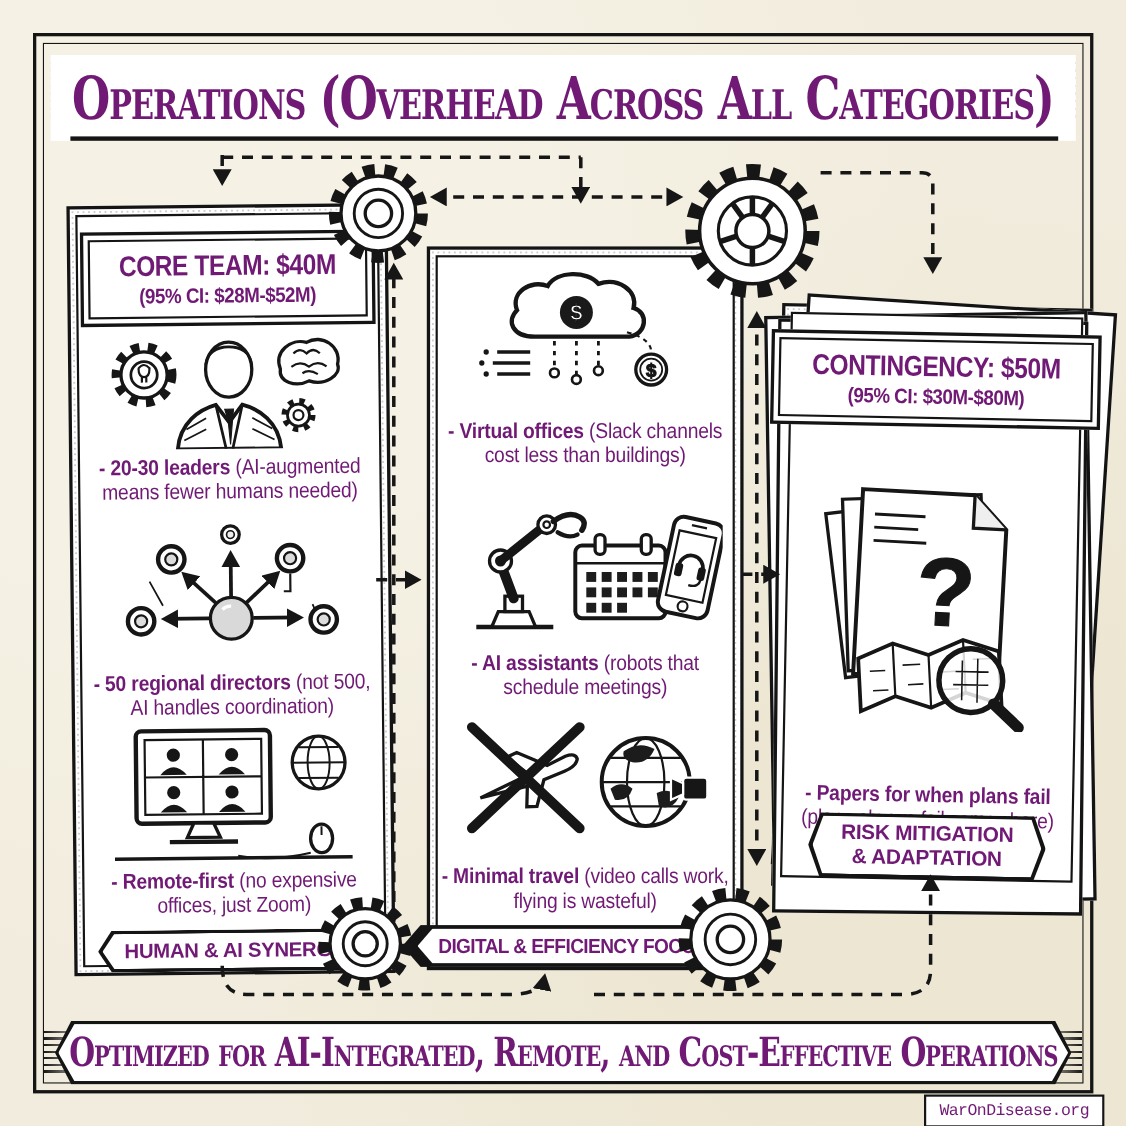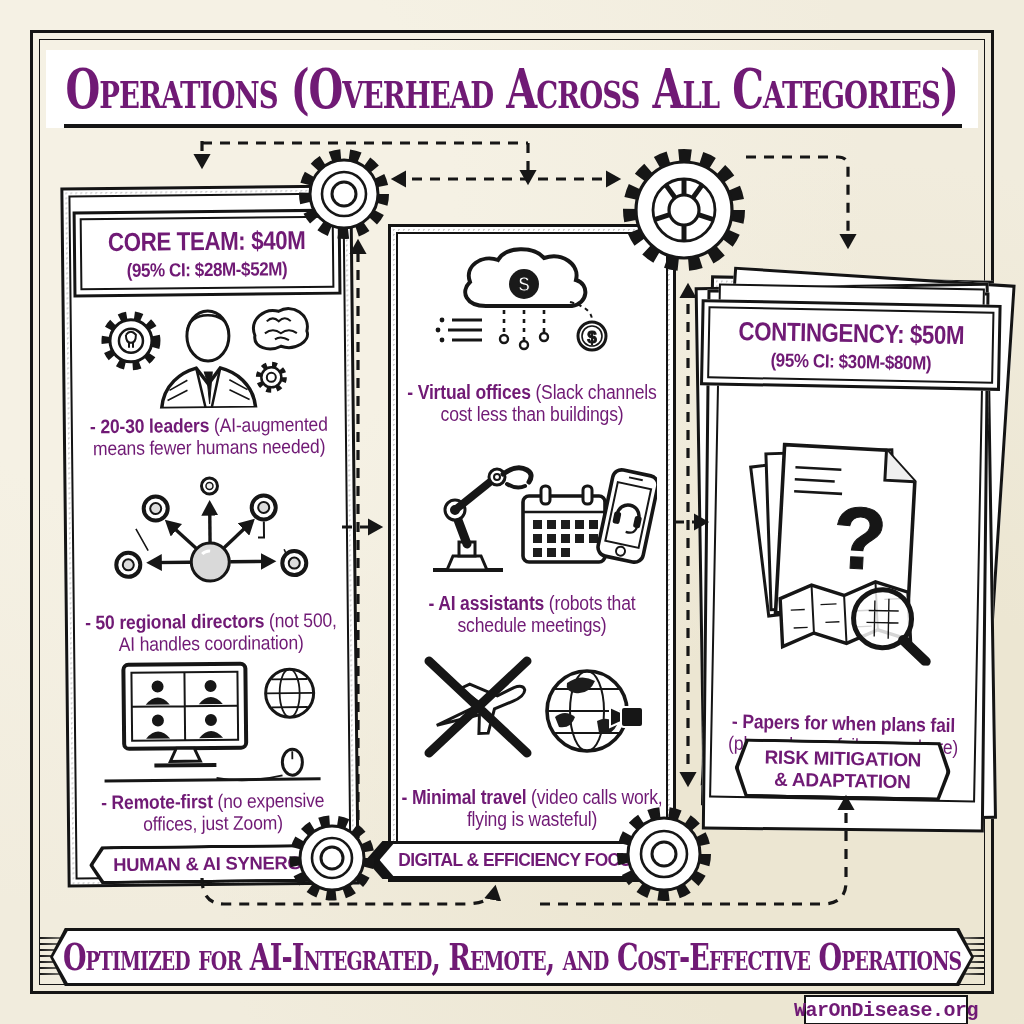--- a/index.html
+++ b/index.html
@@ -62,23 +62,23 @@
   .footer-in{position:absolute;inset:3px;background:#fff;
     clip-path:polygon(0 50%,1.6% 0,98.4% 0,100% 50%,98.4% 100%,1.6% 100%);
     display:flex;align-items:center;justify-content:center;}
   .footer-in span{font-family:"DejaVu Serif","Liberation Serif",serif;font-variant:small-caps;
     font-weight:900;font-size:30px;white-space:nowrap;letter-spacing:-1px;transform:scale(.9,1.22);}
   .fhatch{position:absolute;height:40px;width:46px;z-index:2;top:937px;
     background:repeating-linear-gradient(#161616 0 2px,transparent 2px 6px);}
   .fhatch-l{left:40px;-webkit-mask-image:linear-gradient(to right,#000,transparent);mask-image:linear-gradient(to right,#000,transparent);}
   .fhatch-r{right:40px;-webkit-mask-image:linear-gradient(to left,#000,transparent);mask-image:linear-gradient(to left,#000,transparent);}
 
-  .watermark{position:absolute;left:804px;top:995px;width:160px;height:26px;z-index:6;
+  .watermark{position:absolute;left:840px;top:995px;width:160px;height:26px;z-index:6;
     background:#fff;border:2px solid #141414;display:flex;align-items:center;justify-content:center;
-    font-family:"Liberation Mono",monospace;font-weight:700;font-size:20px;letter-spacing:-.5px;}
+    font-family:"Liberation Mono",monospace;font-weight:400;font-size:15px;letter-spacing:-.5px;}
 
   .connectors{position:absolute;inset:0;z-index:5;pointer-events:none;}
 </style>
 </head>
 <body>
 
 <div class="canvas">
   <div class="frame-outer"></div>
   <div class="frame-inner"></div>
 

